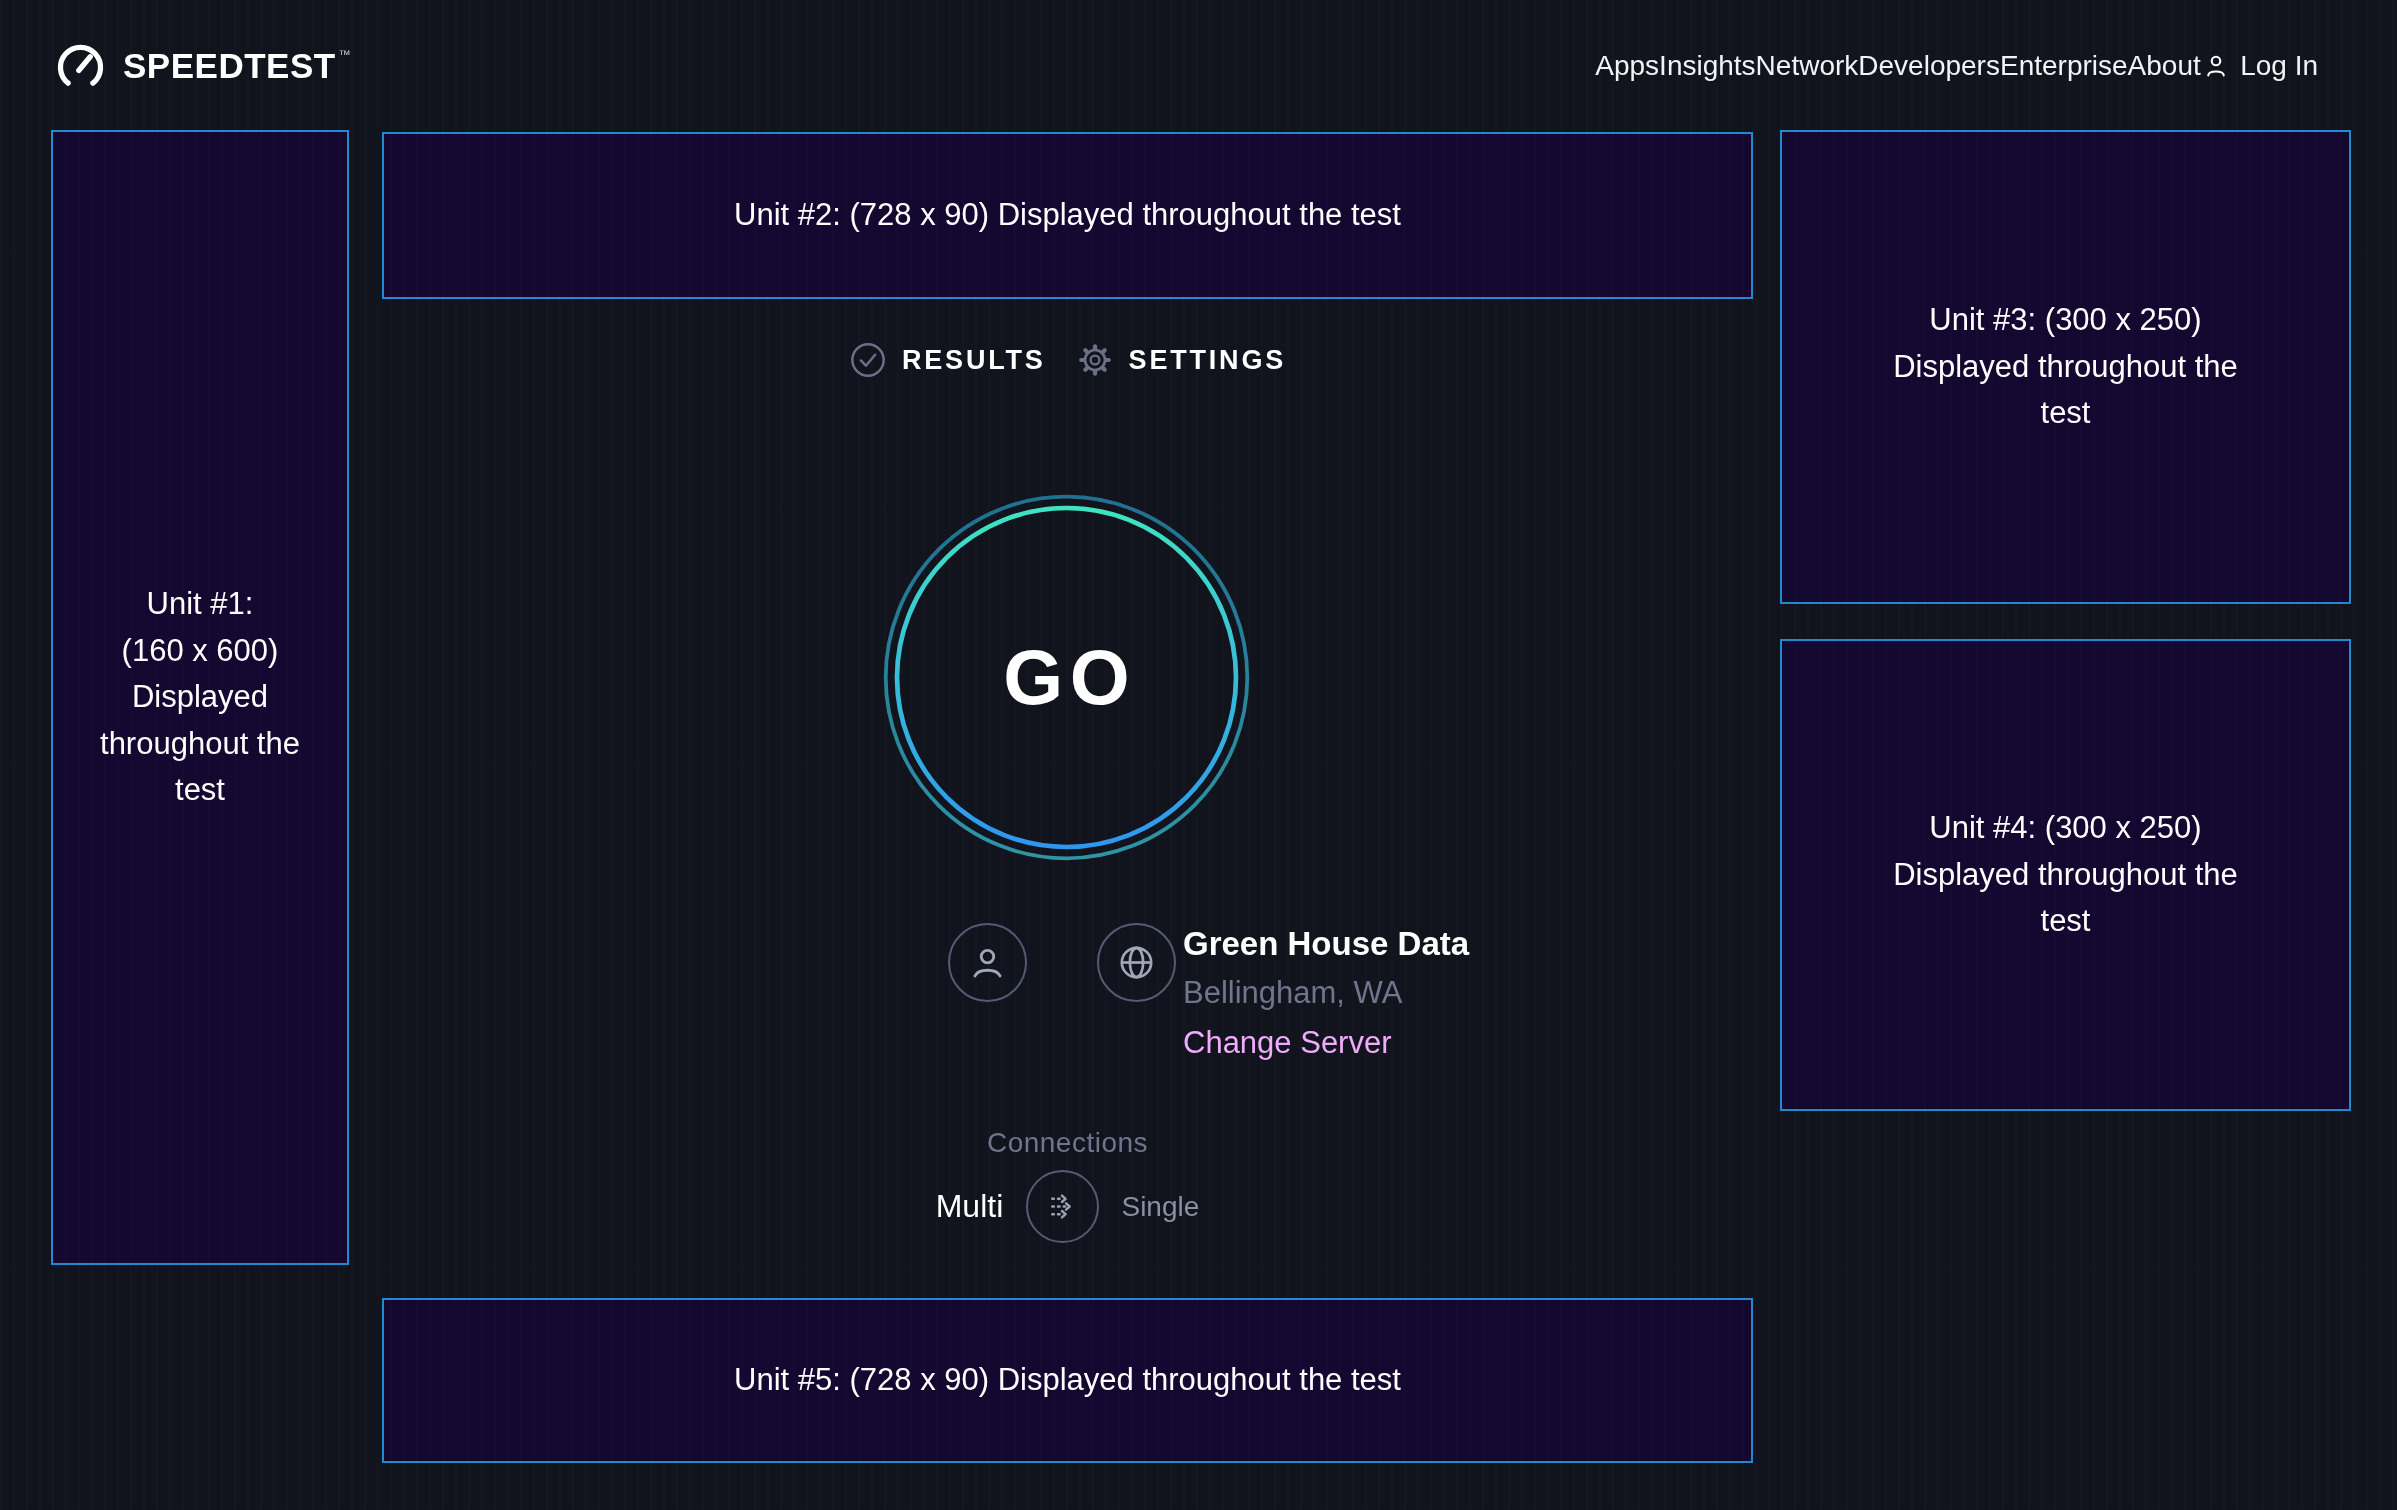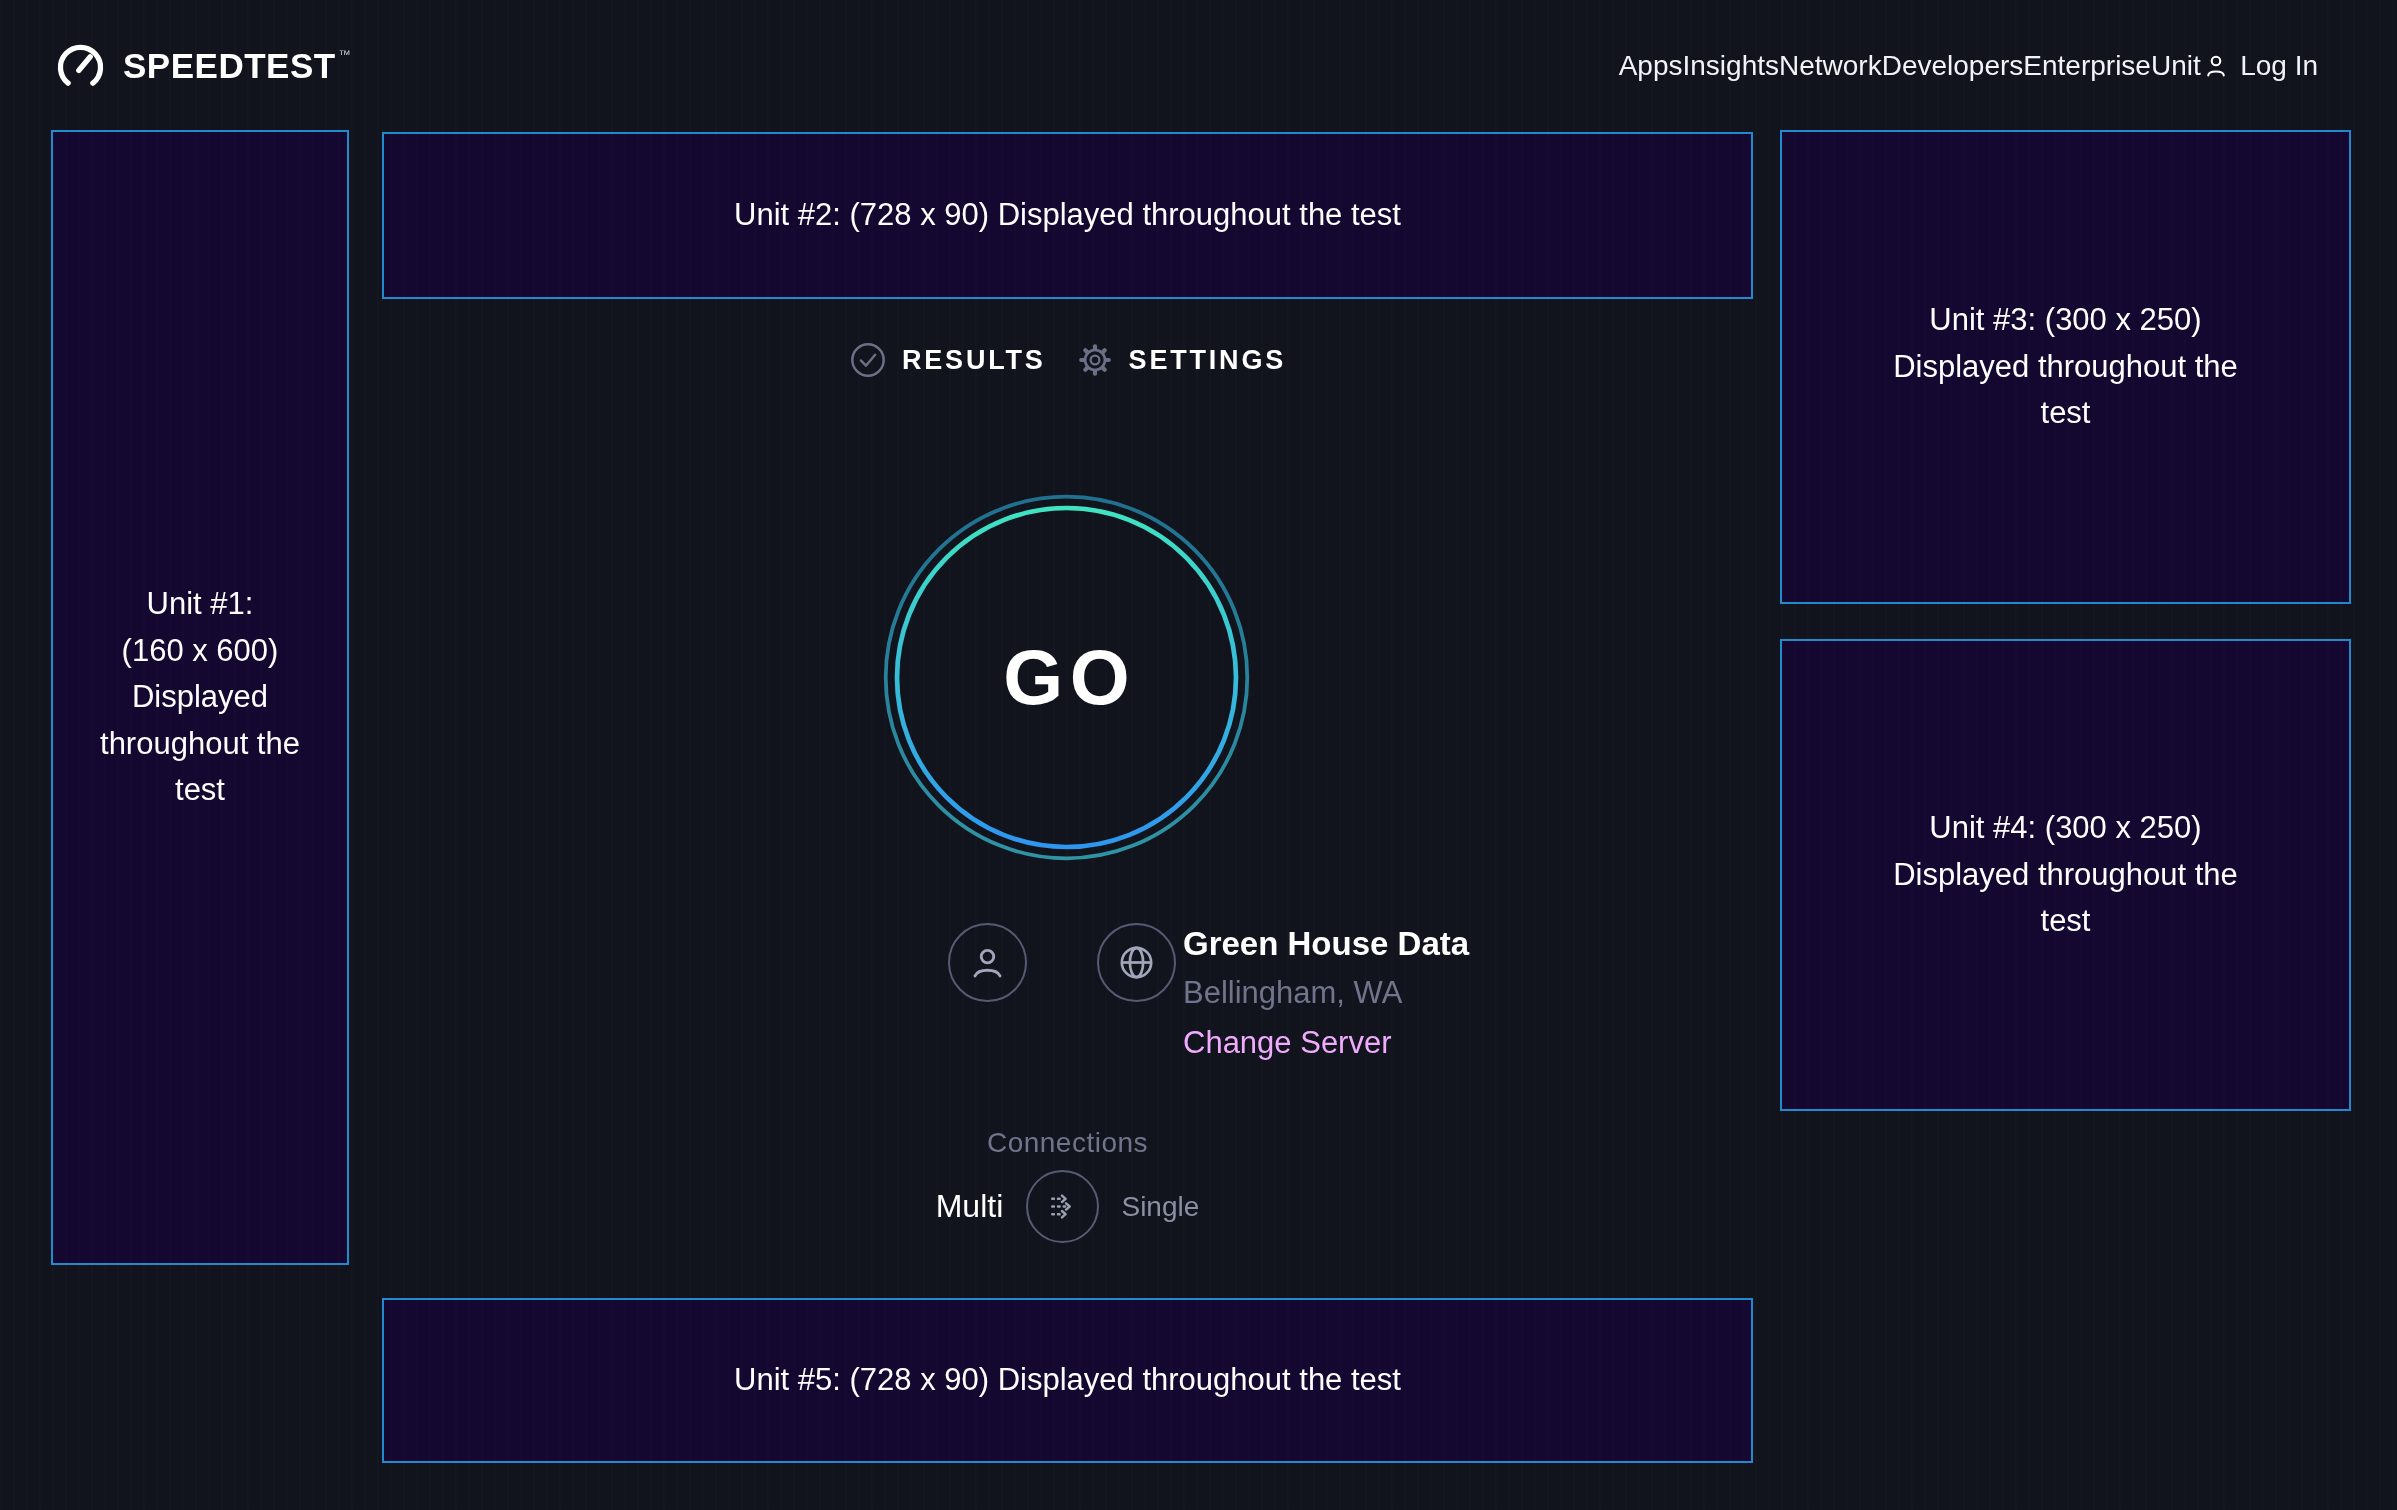--- a/index.html
+++ b/index.html
@@ -120,21 +120,21 @@
         <span>SPEEDTEST</span>
         <span class="tm">™</span>
       </span>
   </div>
   <div class="nav">
     <span class="nav-item">Apps</span>
     <span class="nav-item">Insights</span>
     <span class="nav-item">Network</span>
     <span class="nav-item">Developers</span>
     <span class="nav-item">Enterprise</span>
-    <span class="nav-item">Unit</span>
+    <span class="nav-item">About</span>
     <span class="nav-item login">
       <span>
         <svg viewBox="0 0 24 24" fill="none" stroke="#fff" stroke-width="1.7">
           <circle cx="12" cy="8" r="3.4"></circle>
           <path d="M5.8 19.5 C6.2 15.4 17.8 15.4 18.2 19.5" stroke-linecap="round"></path>
         </svg>
       </span>
       <span>Log In</span>
     </span>
   </div>

